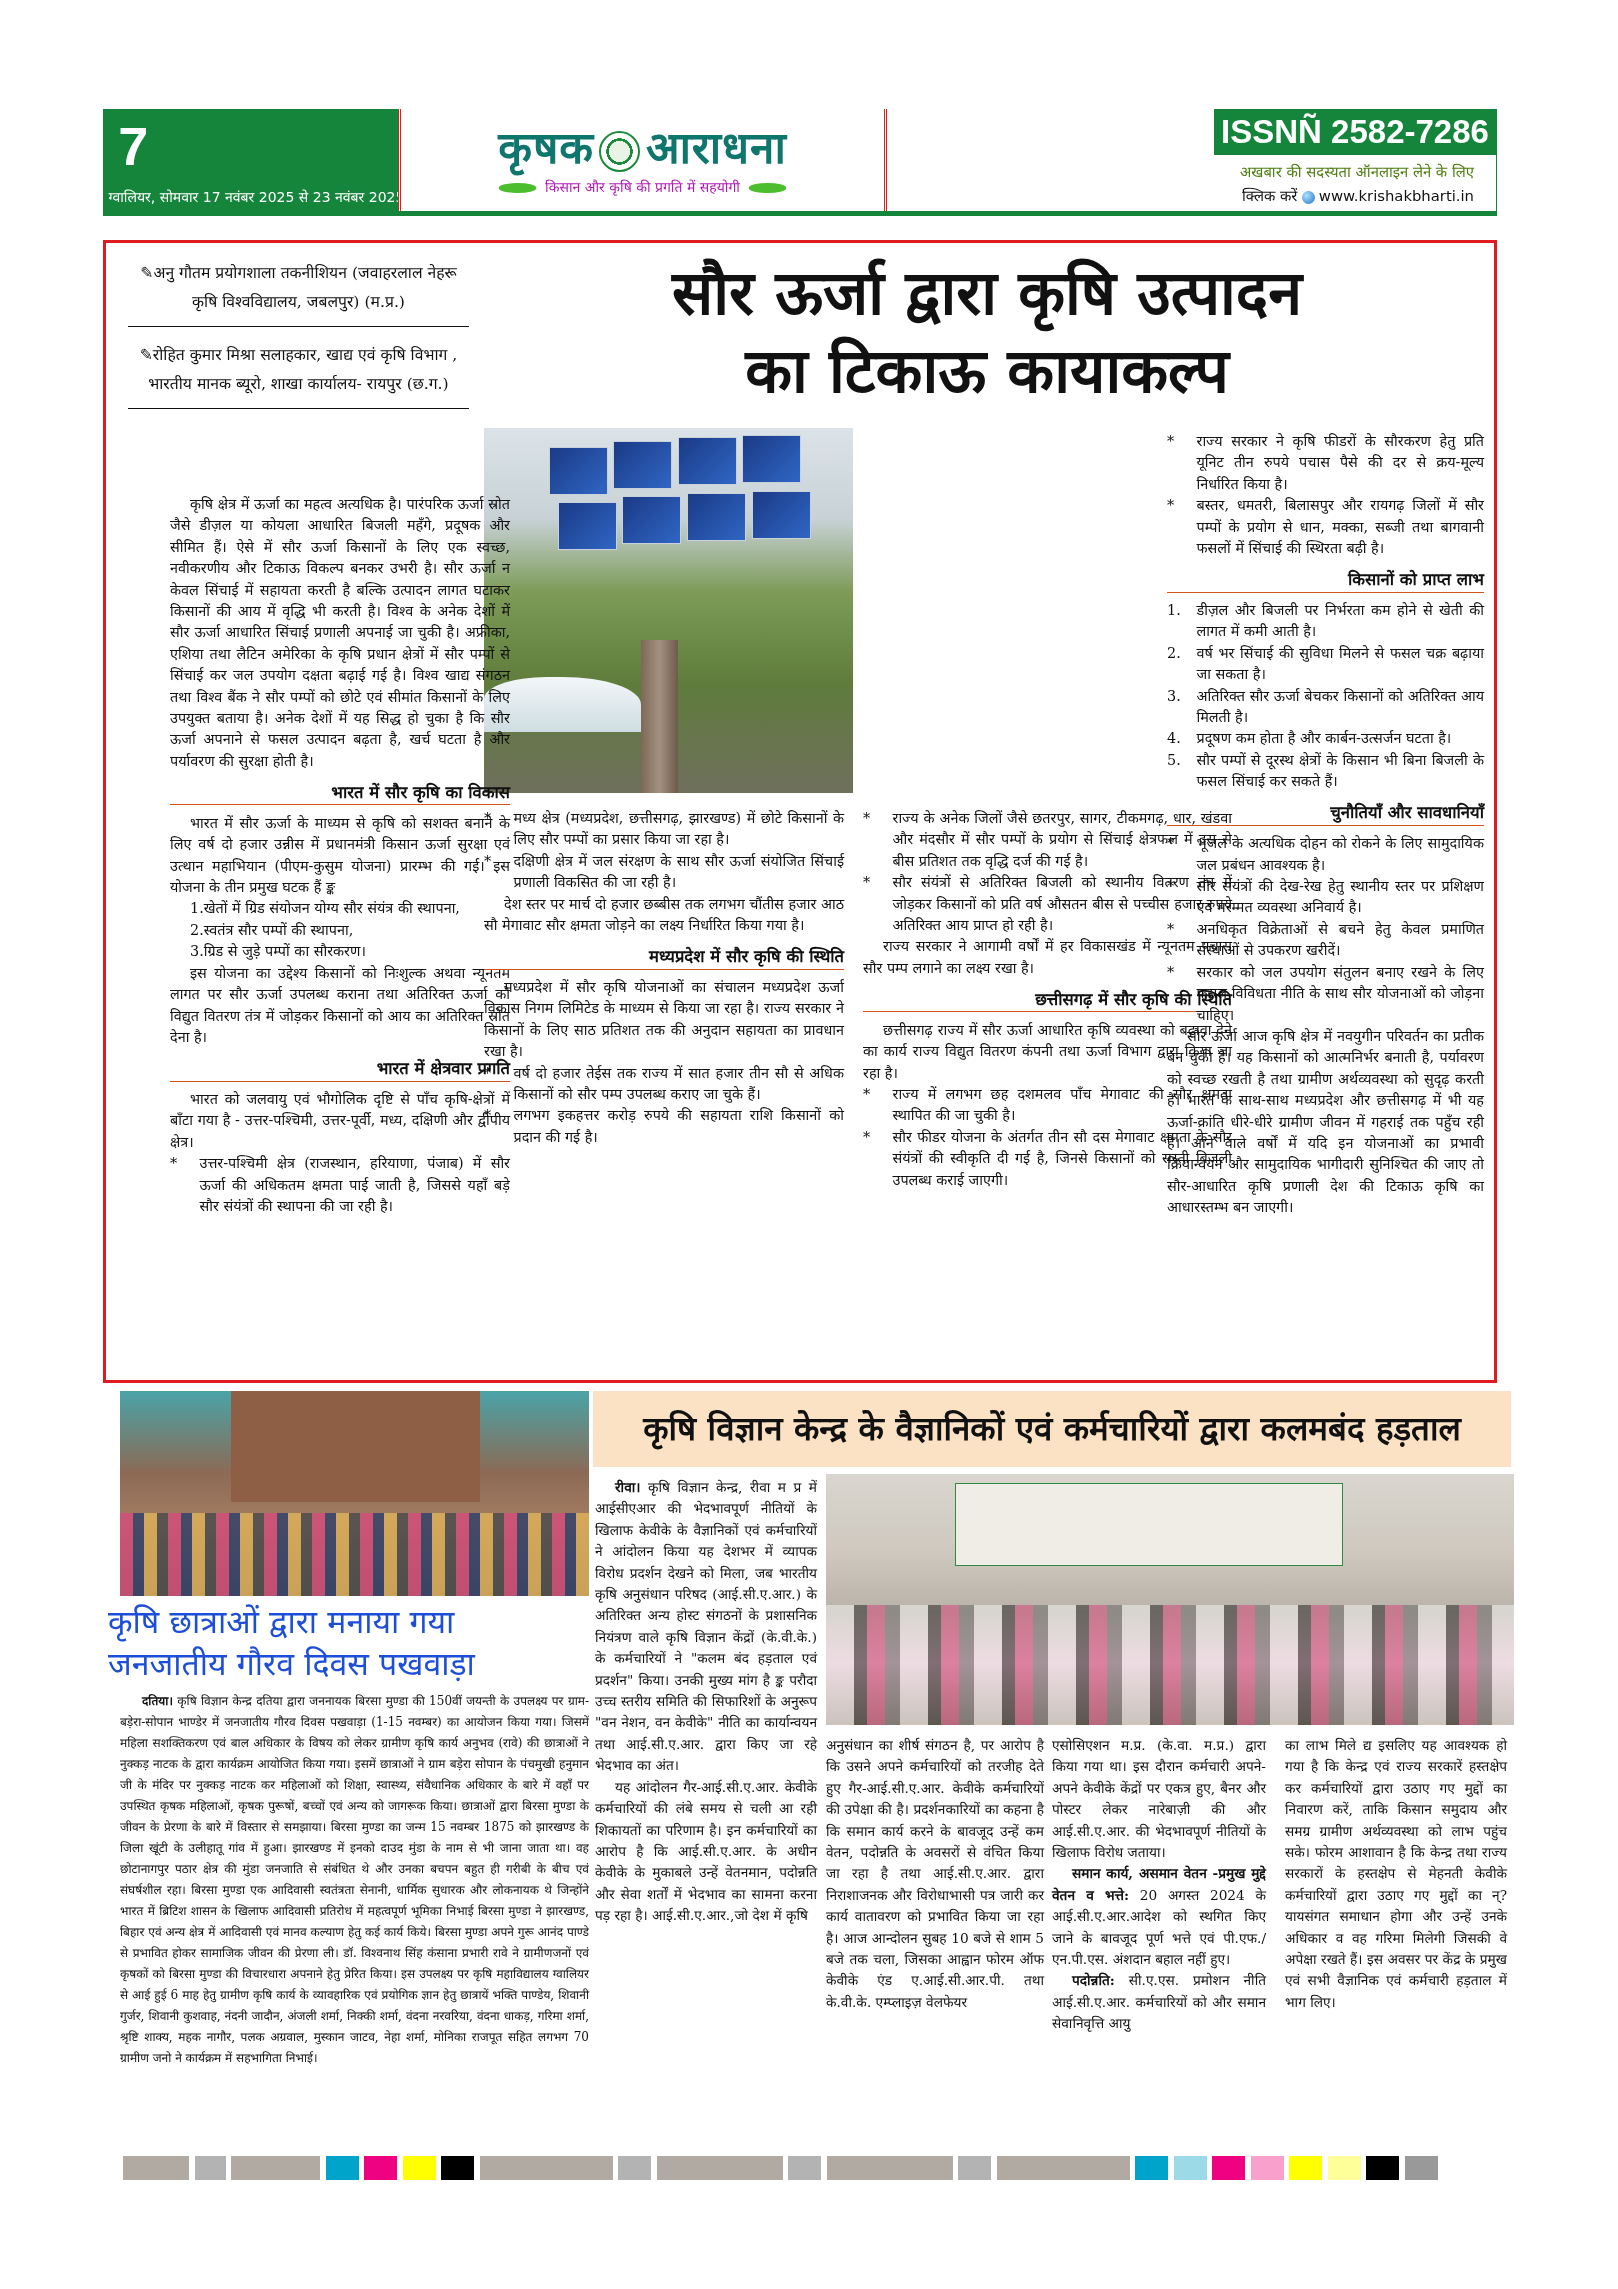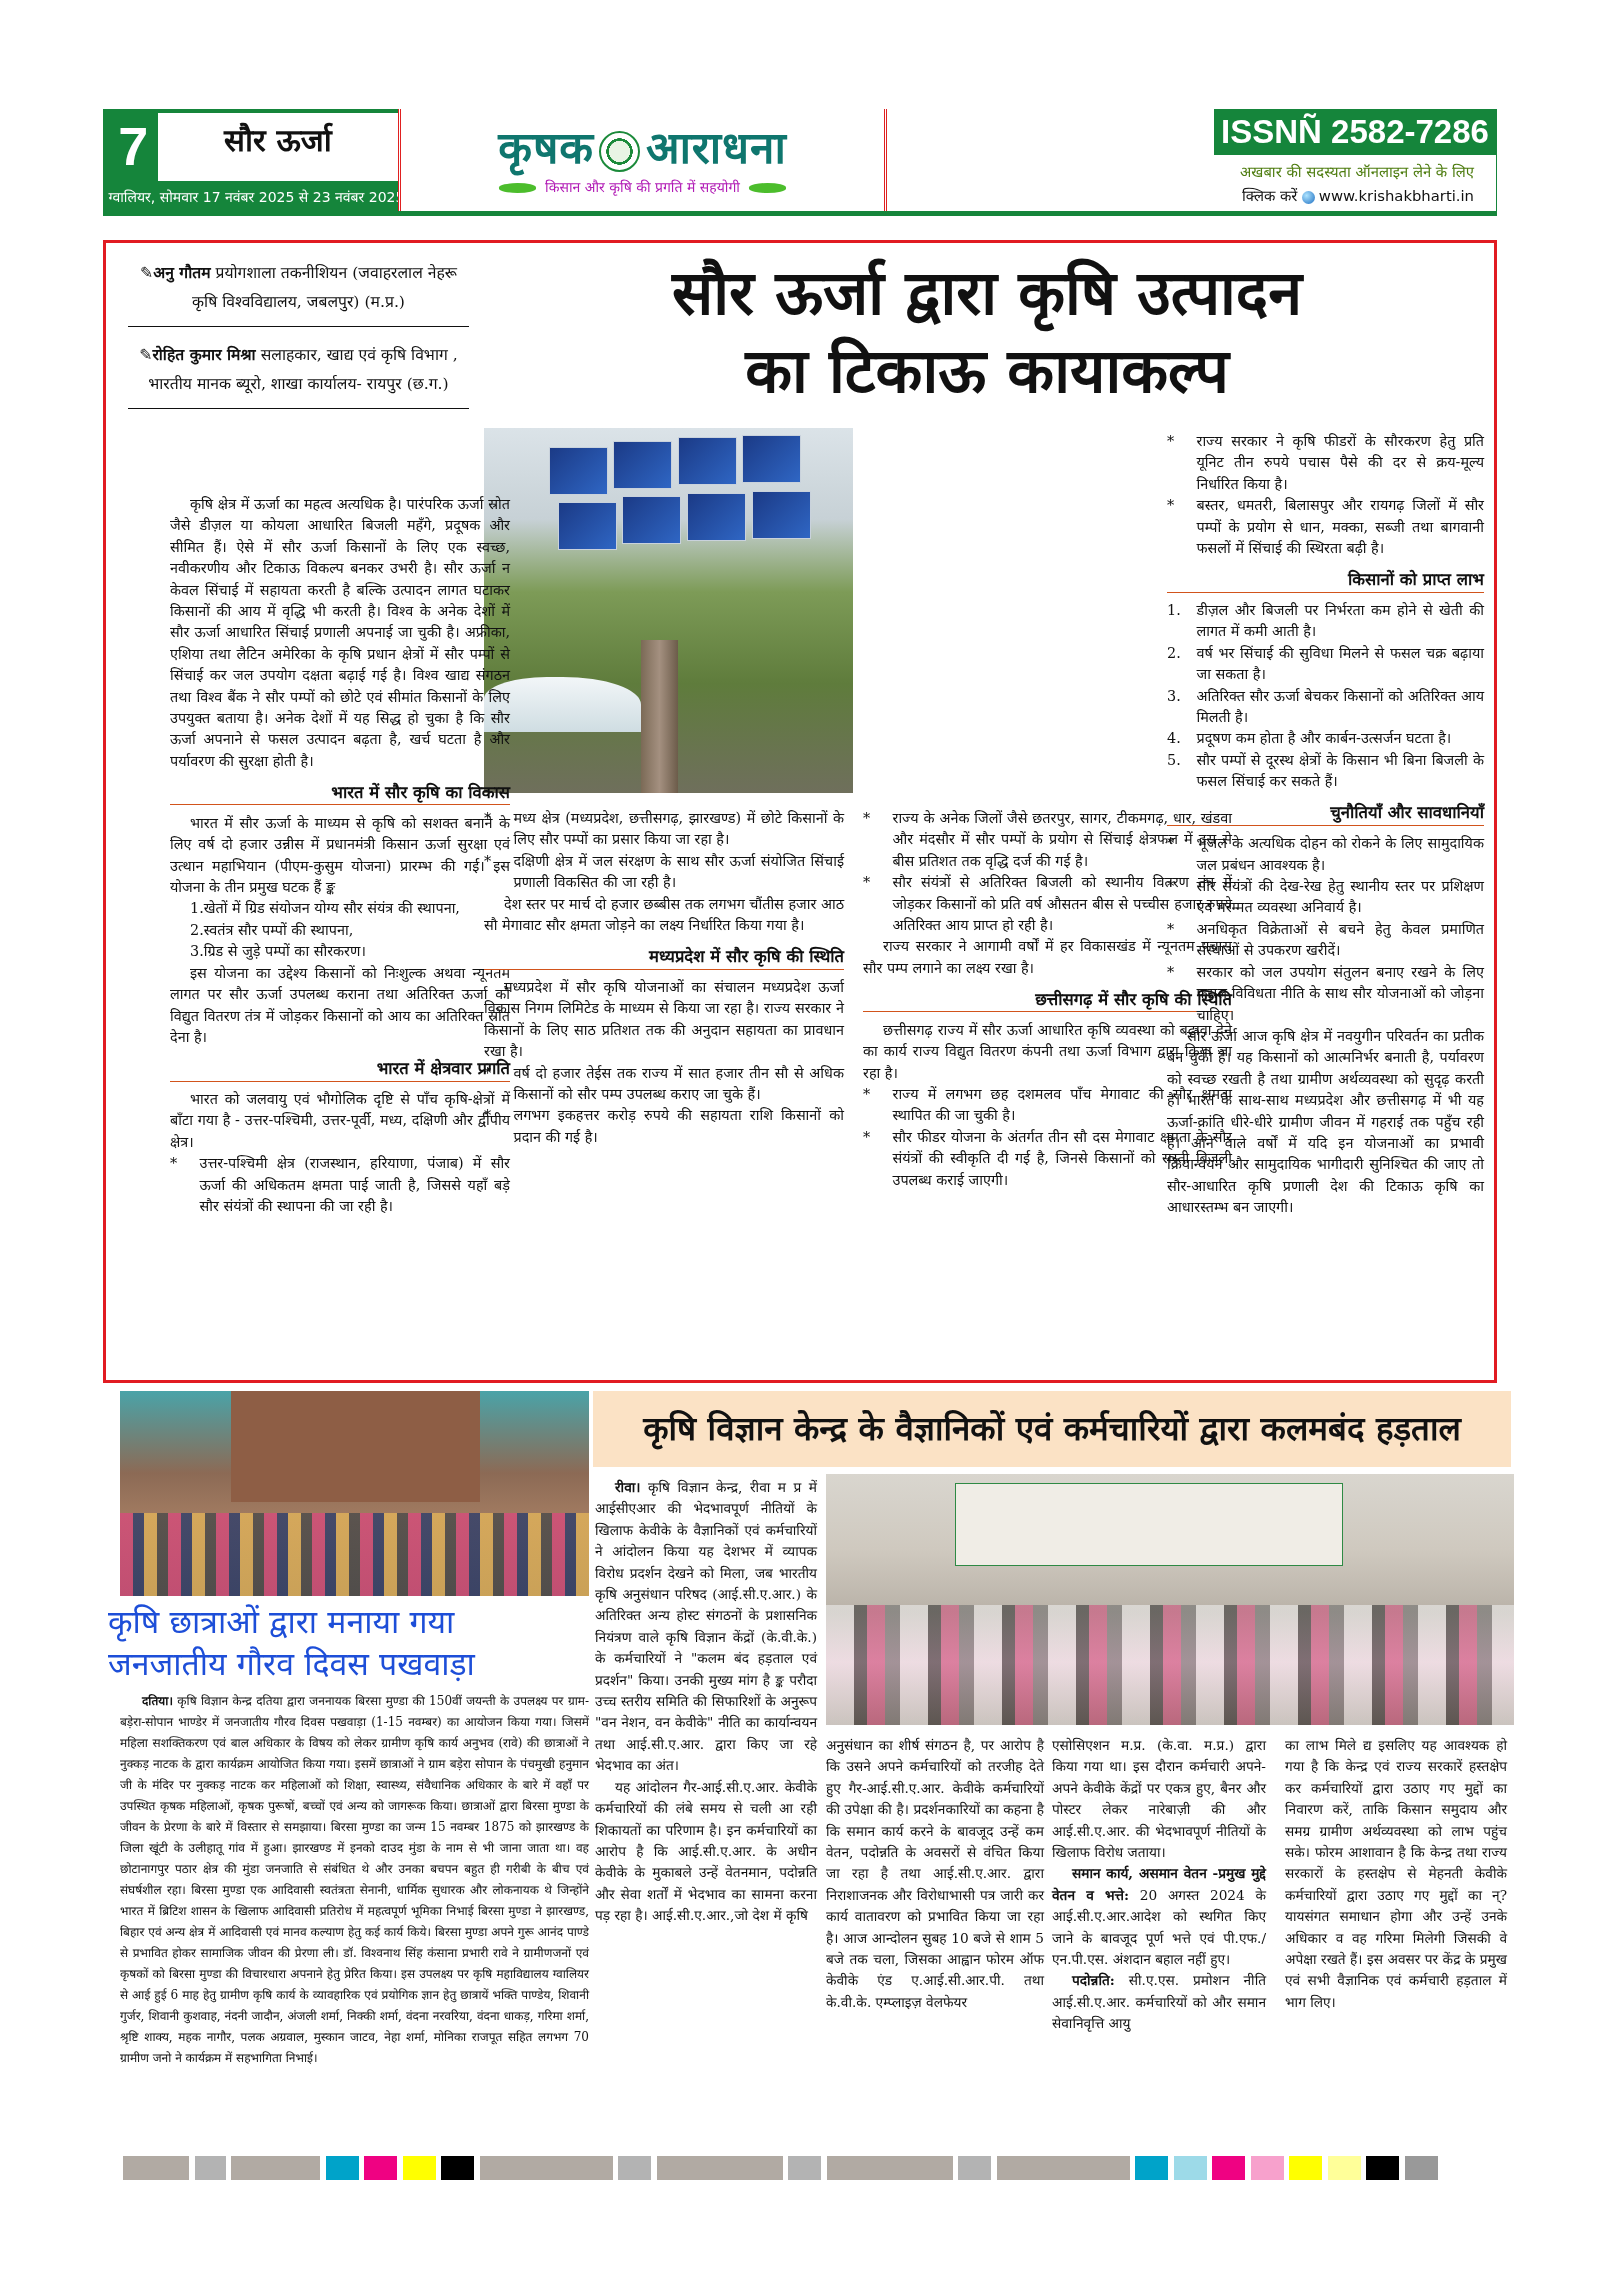--- a/index.html
+++ b/index.html
@@ -20,21 +20,21 @@
   .mh-right { position: absolute; left: 784px; top: 0; width: 609px; height: 102px; background: #fff; }
   .mh-issn { position: absolute; right: 0; top: 0; width: 282px; height: 46px; background: #15853b; color: #ffffff; font: bold 33px "Liberation Sans", sans-serif; line-height: 46px; text-align: center; }
   .mh-sub1 { position: absolute; right: 22px; top: 52px; font: 14.8px "DejaVu Sans", sans-serif; color: #4d7c0f; }
   .mh-sub2 { position: absolute; right: 22px; top: 76px; font: 14.8px "DejaVu Sans", sans-serif; color: #111; }
   .mh-sub2 .globe { display: inline-block; width: 13px; height: 13px; border-radius: 50%; background: radial-gradient(circle at 35% 35%, #aee4ff, #1b6dc1); vertical-align: middle; margin-right: 3.7px; }
 
   
   .main-article { position: absolute; left: 103px; top: 240px; width: 1394px; height: 1143px; border: 3.7px solid #e11b22; }
   .byline-box { position: absolute; left: 22px; top: 11px; width: 341px; }
   .byline { font: 15.7px "DejaVu Serif", serif; line-height: 29.5px; text-align: center; padding: 3.7px 0 9.2px; border-bottom: 1.8px solid #111; margin-bottom: 9.2px; }
-  .byline b { font-weight: bold; }
+  .byline b { font-weight: normal; }
   .headline { position: absolute; left: 378px; top: 11px; width: 1006px; text-align: center; font: bold 61px "DejaVu Sans", sans-serif; line-height: 78px; color: #111; }
   .photo-solar { position: absolute; left: 378px; top: 185px; width: 369px; height: 365px; background: linear-gradient(180deg, #dbe3e8 0%, #c7d1d6 25%, #7d9b57 45%, #5f7c3c 70%, #6f6f5c 100%); overflow: hidden; }
   .photo-solar .panel { position: absolute; width: 59px; height: 48px; background: linear-gradient(135deg, #1b3a86, #2f66c4); border: 1.8px solid #c9d2dc; }
   .photo-solar .pipe { position: absolute; left: 157px; top: 212px; width: 37px; height: 153px; background: linear-gradient(90deg, #7b6a56, #a49080, #6c5c4a); }
   .photo-solar .water { position: absolute; left: 0; top: 249px; width: 157px; height: 55px; background: linear-gradient(180deg, #f2f6f8, #cfdde2); border-radius: 40% 50% 0 0; }
 
   .col { position: absolute; font: 14.4px "DejaVu Serif", serif; line-height: 21.4px; text-align: justify; color: #111; }
   .col p { text-indent: 20px; margin-bottom: 0; }
   .col .sub { font: bold 16.6px "DejaVu Sans", sans-serif; text-align: right; border-bottom: 1.8px solid #d2541b; margin: 7.4px 0 7.4px; padding-bottom: 1.8px; text-indent: 0; }
   .col ul, .col ol { list-style: none; }
@@ -59,23 +59,20 @@
 
   
   .colorbar { position: absolute; left: 123px; top: 2156px; height: 24px; display: flex; gap: 0; }
   .cb { height: 24px; margin-right: 5.5px; }
 </style>
 </head>
 <body>
 
 <header class="masthead">
   <div class="mh-page">7</div>
-  <div class="mh-section-box">
-    <div class="mh-section">सौर ऊर्जा</div>
-  </div>
   <div class="mh-date">ग्वालियर, सोमवार 17 नवंबर 2025 से 23 नवंबर 2025</div>
 
   <div class="mh-logo-box">
     <div class="mh-logo">
       <span>कृषक</span><span class="emblem"></span><span>आराधना</span>
     </div>
     <div class="mh-tagline">
       <span class="leaf"></span><span>किसान और कृषि की प्रगति में सहयोगी</span><span class="leaf"></span>
     </div>
   </div>

